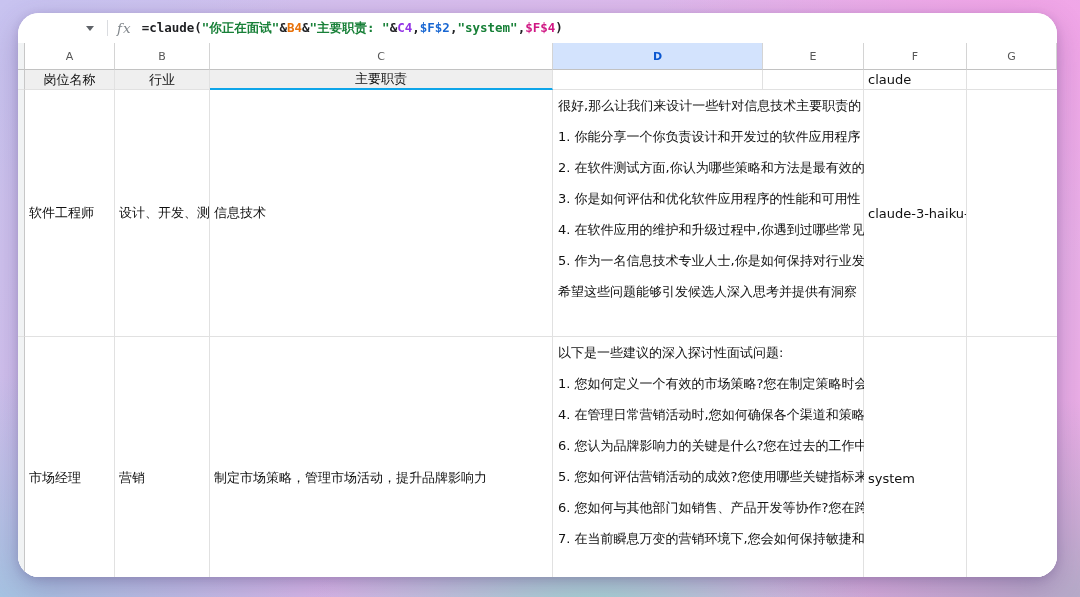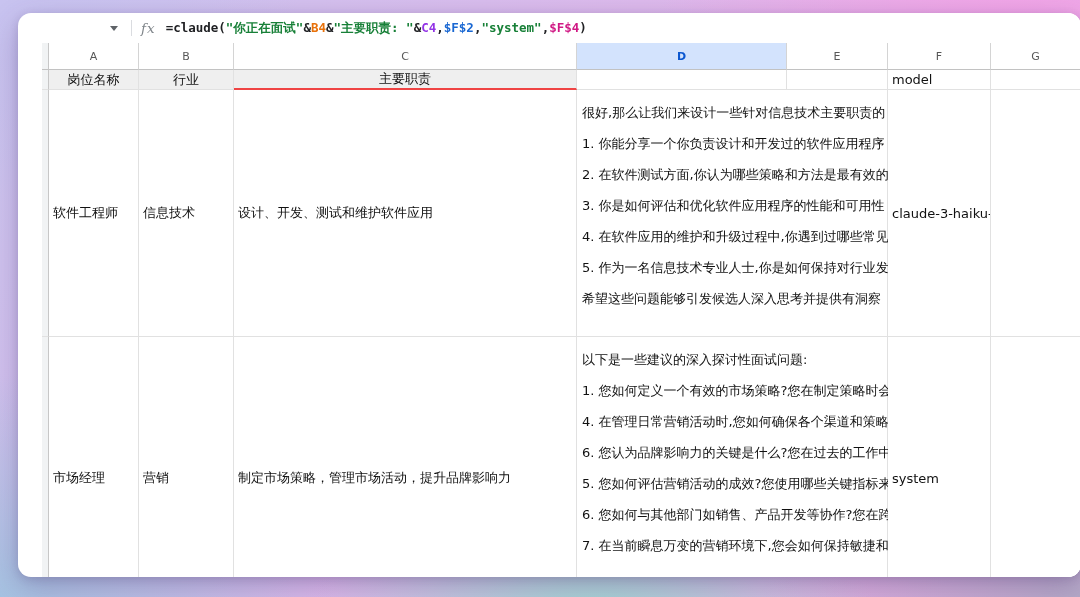--- a/index.html
+++ b/index.html
@@ -10,23 +10,22 @@
     background:
       radial-gradient(55% 60% at 95% 5%, #f2a4e7 0%, rgba(242,164,231,0) 62%),
       radial-gradient(45% 55% at 0% 0%, #c8c3f0 0%, rgba(200,195,240,0) 62%),
       radial-gradient(50% 60% at 0% 100%, #a6c3e2 0%, rgba(166,195,226,0) 62%),
       radial-gradient(42% 38% at 55% 103%, #a3d8d4 0%, rgba(163,216,212,0) 62%),
       radial-gradient(45% 50% at 100% 100%, #b5aac8 0%, rgba(181,170,200,0) 66%),
       linear-gradient(120deg,#ccc6f0 0%,#ddbaec 45%,#eeace6 100%);
   }
   .window{
     position:absolute;left:18px;top:13px;width:1039px;height:564px;
-    background:#ffffff;border-radius:13px;overflow:hidden;
+    background:#ffffff;border-radius:21px;overflow:hidden;
     box-shadow:0 10px 30px rgba(70,50,110,.30), 0 2px 8px rgba(70,50,110,.18);
-    padding-left:24px;
   }
   
   .formula-bar{height:30px;display:flex;align-items:center;background:#fff;}
   .fb-caret{width:0;height:0;margin-left:68px;border-left:4.5px solid transparent;
     border-right:4.5px solid transparent;border-top:5.5px solid #5f6368;cursor:pointer;}
   .fb-divider{width:1px;height:16px;background:#dadce0;margin:0 9px 0 13px;}
   .fb-fx{font-family:"DejaVu Serif","Liberation Serif",serif;font-style:italic;
     font-size:13.5px;color:#80868b;letter-spacing:1px;}
   .fb-formula{margin-left:10px;font-family:"DejaVu Sans Mono","Liberation Mono",monospace;
     font-size:12.5px;color:#202124;white-space:nowrap;font-weight:600;cursor:text;}
@@ -43,23 +42,23 @@
   .c.lastcol{border-right:none;}
   
   .ch{box-sizing:border-box;display:flex;align-items:center;justify-content:center;
       font-size:11px;color:#575757;background:#fff;
       border-right:1px solid #d4d4d4;border-bottom:1px solid #c2c2c2;cursor:pointer;}
   .ch.sel{background:#d3e3fd;color:#0b57d0;font-weight:bold;}
   .ch.corner,.rh{background:#f1f3f4;border-right:1px solid #c7c7c7;cursor:pointer;}
   .rh{box-sizing:border-box;border-bottom:1px solid #e1e1e1;}
   
   .hdr{background:#efefef;font-weight:normal;justify-content:center;}
-  .thickb{border-bottom:2px solid #ef4444;}
+  .thickb{border-bottom:2px solid #0ea5e9;}
   
-  .dcell{position:relative;display:block;padding:0;border-right:none;overflow:visible;margin-top:7px;}
+  .dcell{position:relative;display:block;padding:0;border-right:none;overflow:visible;}
   .dwrap{position:absolute;left:0;top:0;width:311px;overflow:hidden;
          box-sizing:border-box;padding-left:5px;z-index:2;}
   .dline{height:31px;line-height:31px;white-space:nowrap;font-size:13px;color:#111;}
 </style>
 </head>
 <body>
 
 <div class="stage">
   <div class="window">
 
@@ -80,27 +79,27 @@
       <div class="ch">E</div>
       <div class="ch">F</div>
       <div class="ch lastcol">G</div>
 
       <div class="rh"></div>
       <div class="c hdr">岗位名称</div>
       <div class="c hdr">行业</div>
       <div class="c hdr thickb">主要职责</div>
       <div class="c"></div>
       <div class="c"></div>
-      <div class="c">model</div>
+      <div class="c">claude</div>
       <div class="c lastcol"></div>
 
       <div class="rh"></div>
       <div class="c">软件工程师</div>
+      <div class="c">设计、开发、测试和维护软件应用</div>
       <div class="c">信息技术</div>
-      <div class="c">设计、开发、测试和维护软件应用</div>
       <div class="c dcell">
         <div class="dwrap">
           <div class="dline">很好,那么让我们来设计一些针对信息技术主要职责的</div>
           <div class="dline">1. 你能分享一个你负责设计和开发过的软件应用程序</div>
           <div class="dline">2. 在软件测试方面,你认为哪些策略和方法是最有效的</div>
           <div class="dline">3. 你是如何评估和优化软件应用程序的性能和可用性</div>
           <div class="dline">4. 在软件应用的维护和升级过程中,你遇到过哪些常见</div>
           <div class="dline">5. 作为一名信息技术专业人士,你是如何保持对行业发</div>
           <div class="dline">希望这些问题能够引发候选人深入思考并提供有洞察</div>
         </div>

